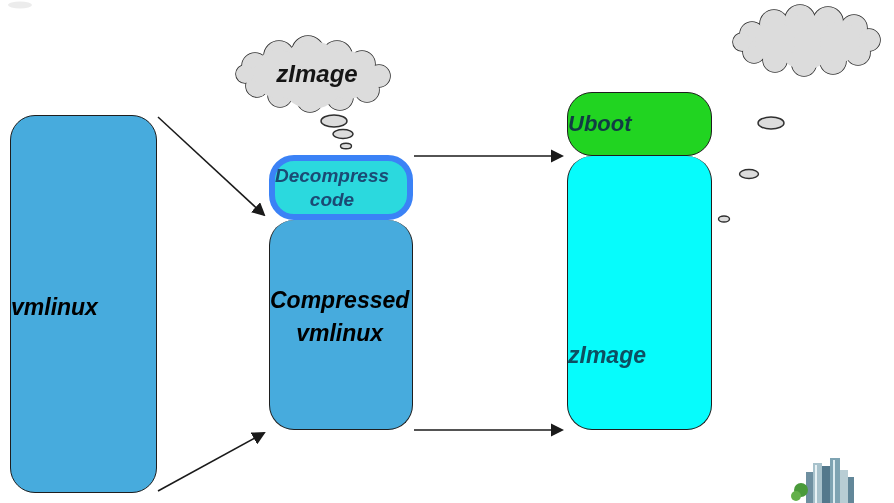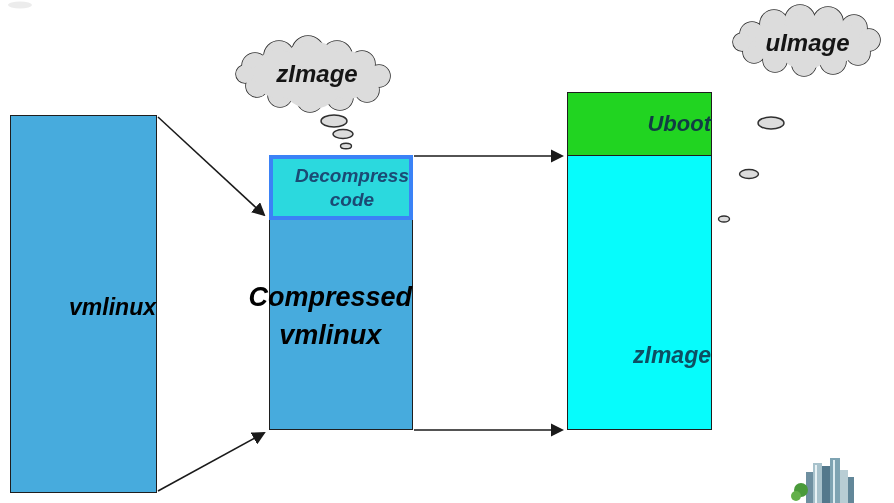--- a/index.html
+++ b/index.html
@@ -15,45 +15,46 @@
     position: absolute;
     border: 1px solid #1e1e1e;
     box-sizing: border-box;
     display: flex;
     flex-direction: column;
   }
   .section {
     box-sizing: border-box;
     display: flex;
     flex-direction: column;
-    align-items: flex-end;
+    align-items: flex-start;
     justify-content: center;
     text-align: center;
+    border-radius: 25px;
   }
   .lbl {
     font-style: italic;
     font-weight: 600;
     color: #000000;
     text-align: center;
     line-height: 1.25;
   }
   #vmlinux-box   { left: 10px;  top: 115px; width: 147px; height: 378px; background: #47abdd; }
   #zimage-box    { left: 269px; top: 155px; width: 144px; height: 275px; border: none; }
   #decompress-section { position: absolute; left: 0; top: 0; width: 144px; height: 65px;
-                        background: #2bd9de; border: 4px solid #3b82f6; }
+                        background: #2bd9de; border: 6px solid #3b82f6; }
   #compressed-section { position: absolute; left: 0; top: 65px; width: 144px; height: 210px;
                         background: #47abdd; border: 1px solid #1e1e1e; border-top: none; }
   #uimage-box    { left: 567px; top: 92px; width: 145px; height: 338px; border: none; }
   #uboot-section  { position: absolute; left: 0; top: 0; width: 145px; height: 64px;
                     background: #21d421; border: 1px solid #1e1e1e; }
   #zimage-section { position: absolute; left: 0; top: 64px; width: 145px; height: 274px;
                     background: #06fcfc; border: 1px solid #1e1e1e; border-top: none; }
   #vmlinux-label     { font-size: 23px; }
   #decompress-label  { font-size: 19px; color: #1b4a74; }
-  #compressed-label  { font-size: 27px; line-height: 1.4; }
+  #compressed-label  { font-size: 23px; line-height: 1.4; }
   #uboot-label       { font-size: 22px; line-height: 1.2; color: #113c44; }
   #zimage-inner-label{ font-size: 23px; color: #0d4f62; justify-content: flex-start; padding-top: 125px; }
   .cloud-label {
     position: absolute;
     font-style: italic;
     font-weight: 600;
     font-size: 24px;
     color: #151515;
     text-align: center;
   }
@@ -198,14 +199,13 @@
       <rect x="840" y="470" width="8" height="33" fill="#b8cdd4"></rect>
       <rect x="848" y="477" width="6" height="26" fill="#628799"></rect>
       <rect x="815" y="465" width="2" height="38" fill="#e8f2f5"></rect>
       <rect x="833" y="460" width="2" height="43" fill="#dcebf0"></rect>
       <circle cx="801" cy="490" r="7" fill="#4a9a3a"></circle>
       <circle cx="796" cy="496" r="5" fill="#63b04a"></circle>
     </g>
   </svg>
 
   <div class="cloud-label" id="zimage-cloud-label">zImage</div>
-  <div class="cloud-label" id="uimage-cloud-label">uImage</div>
 </div>
 
 </body></html>

